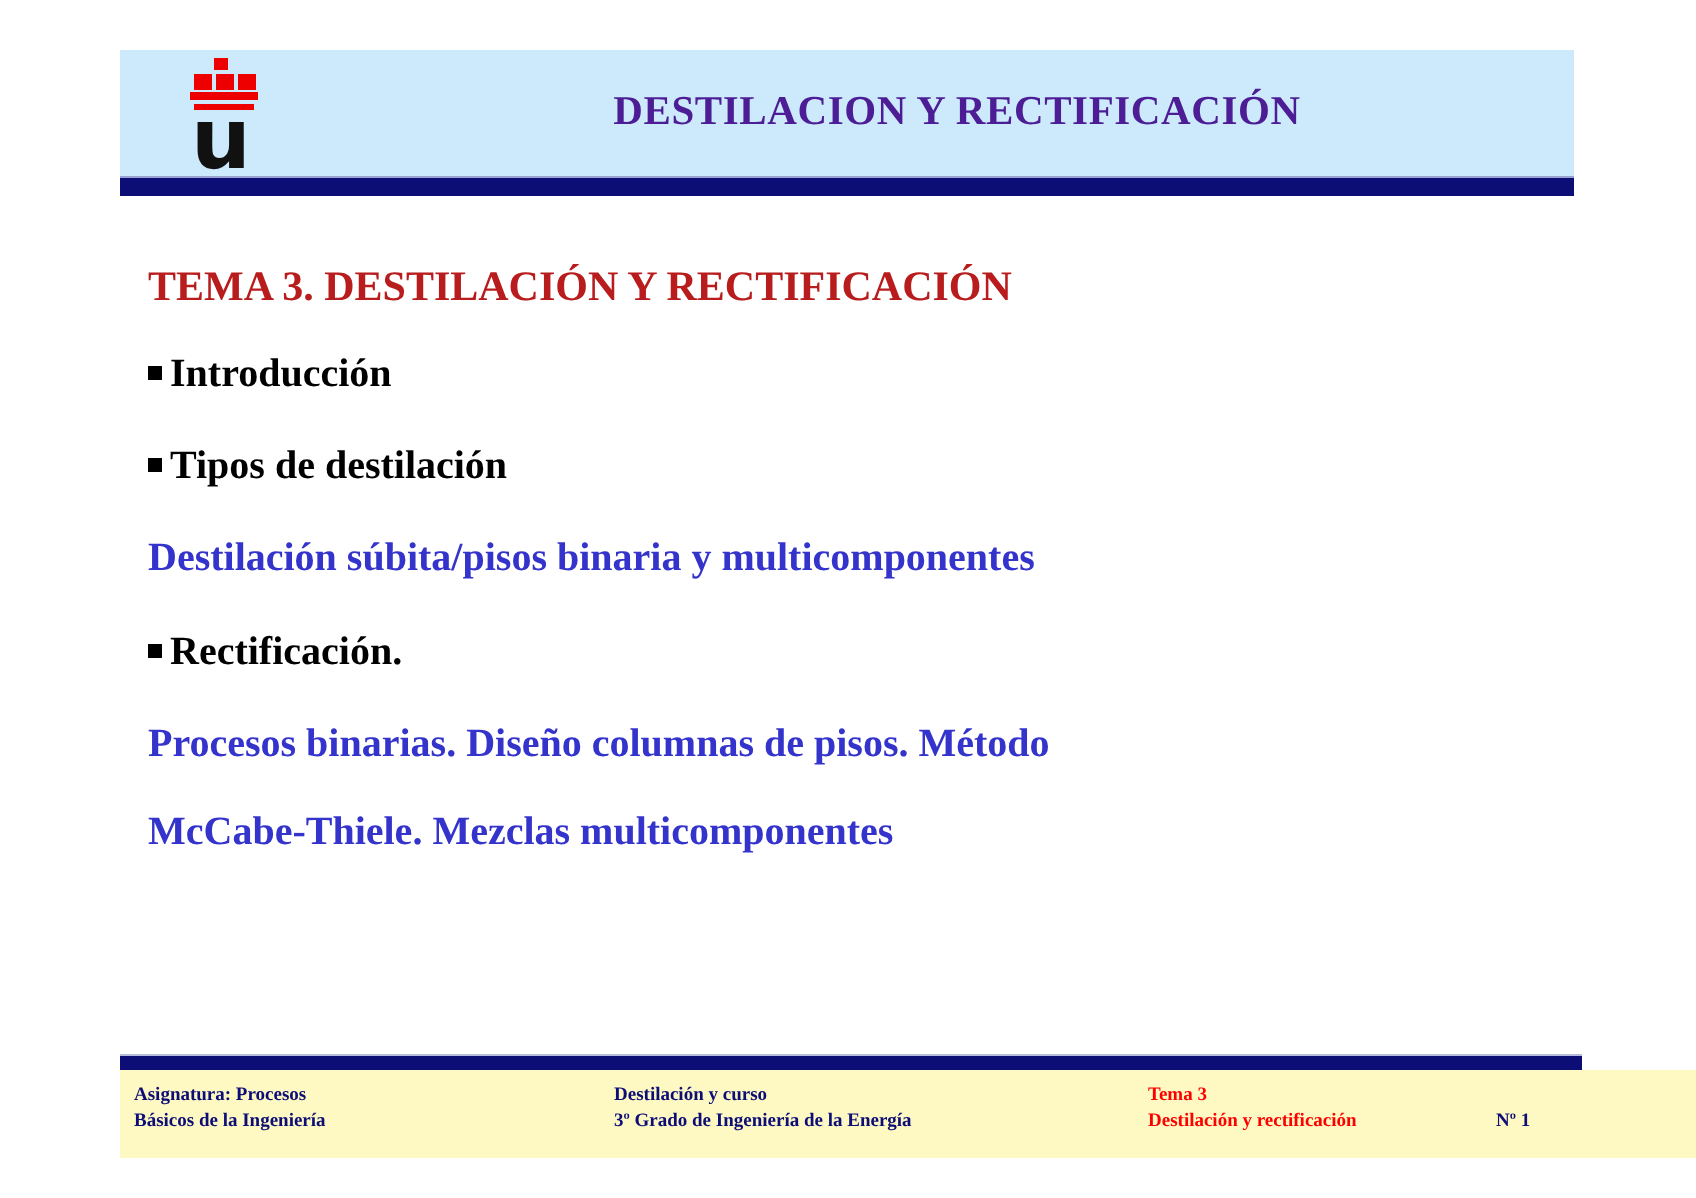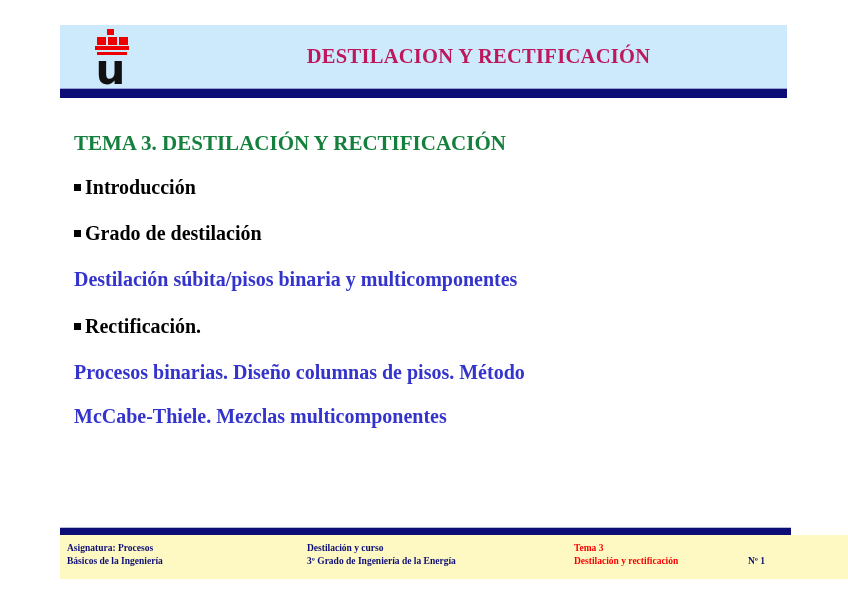--- a/index.html
+++ b/index.html
@@ -82,21 +82,21 @@
 
   #header-title {
     position: absolute;
     left: 110px;
     top: 0px;
     width: 617px;
     height: 63px;
     display: flex;
     align-items: center;
     justify-content: center;
-    color: #be185d;
+    color: #4c1d95;
     font-weight: bold;
     font-size: 20.5px;
     letter-spacing: 0.3px;
     white-space: nowrap;
   }
 
   #header-rule {
     position: absolute;
     left: 60px;
     top: 88px;
@@ -107,21 +107,21 @@
   }
 
   
   #slide-body {
     position: absolute;
     left: 74px;
     top: 130px;
     width: 700px;
   }
   .slide-title {
-    color: #15803d;
+    color: #b91c1c;
     font-weight: bold;
     font-size: 21px;
     line-height: 26px;
     margin: 0 0 18px 0;
     white-space: nowrap;
   }
   .bullet-line {
     color: #000000;
     font-weight: bold;
     font-size: 20px;
@@ -227,21 +227,21 @@
 
   <div class="slide-title">TEMA 3. DESTILACIÓN Y RECTIFICACIÓN</div>
 
   <div class="bullet-line">
     <span class="bullet-marker"></span>
     <span>Introducción</span>
   </div>
 
   <div class="bullet-line">
     <span class="bullet-marker"></span>
-    <span>Grado de destilación</span>
+    <span>Tipos de destilación</span>
   </div>
 
   <div class="sub-line">Destilación súbita/pisos binaria y multicomponentes</div>
 
   <div class="bullet-line">
     <span class="bullet-marker"></span>
     <span>Rectificación.</span>
   </div>
 
   <div class="sub-line tight">Procesos binarias. Diseño columnas de pisos. Método</div>

